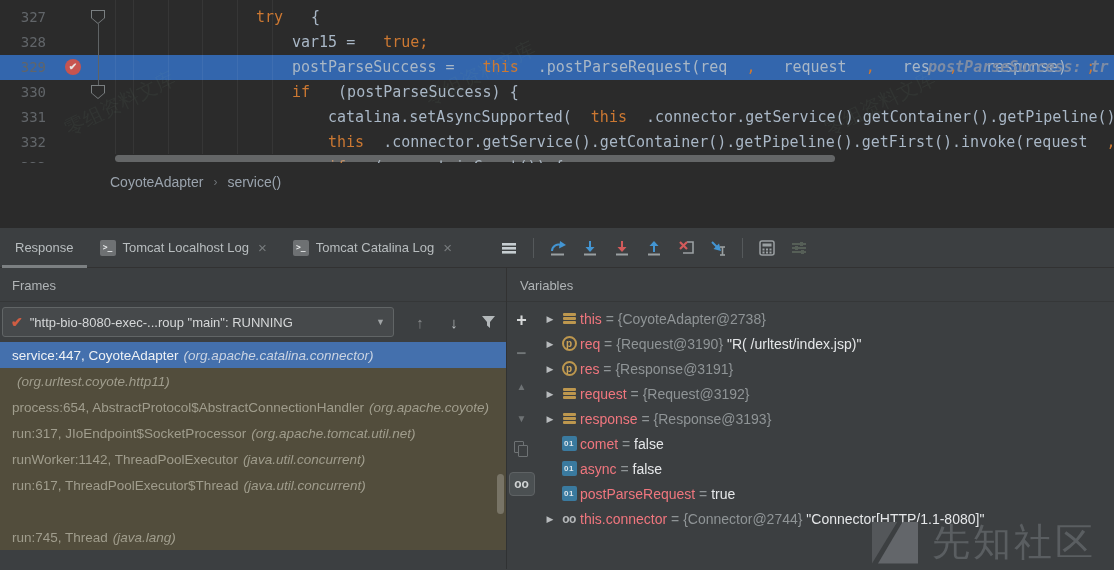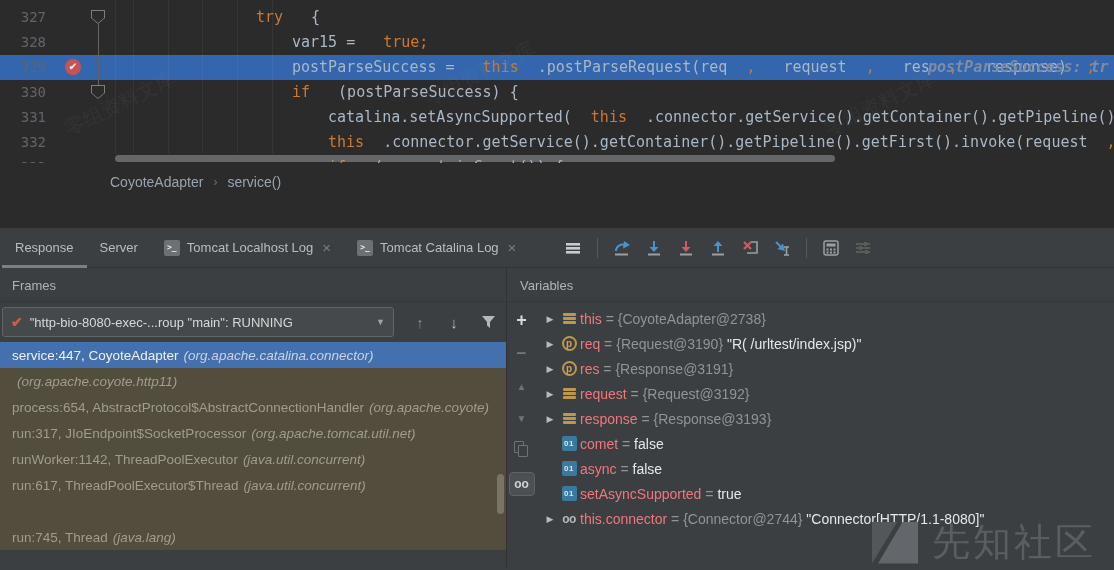--- a/index.html
+++ b/index.html
@@ -177,23 +177,20 @@
     </div>
   </div>
 
   <div class="toolwindow">
 
     <div class="tabs-row">
       <div class="tab active">
         <span>Response</span>
       </div>
       <div class="tab">
-        <span>Server</span>
-      </div>
-      <div class="tab">
         <span class="console-ic">&gt;_</span>
         <span>Tomcat Localhost Log</span>
         <span class="tab-close">×</span>
       </div>
       <div class="tab">
         <span class="console-ic">&gt;_</span>
         <span>Tomcat Catalina Log</span>
         <span class="tab-close">×</span>
       </div>
 
@@ -298,21 +295,21 @@
                 <polygon points="2,2 15,2 10,8 10,14 7,11.5 7,8" fill="#b3b8ba"></polygon>
               </svg>
           </span>
         </div>
 
         <div class="frow sel">
           <span class="fmain">service:447, CoyoteAdapter</span>
           <span class="fpkg">(org.apache.catalina.connector)</span>
         </div>
         <div class="frow">
-          <span class="fpkg">(org.apache.coyote.http11)</span>
+          <span class="fpkg">(org.urltest.coyote.http11)</span>
         </div>
         <div class="frow">
           <span class="fmain">process:654, AbstractProtocol$AbstractConnectionHandler</span>
           <span class="fpkg">(org.apache.coyote)</span>
         </div>
         <div class="frow">
           <span class="fmain">run:317, JIoEndpoint$SocketProcessor</span>
           <span class="fpkg">(org.apache.tomcat.util.net)</span>
         </div>
         <div class="frow">
@@ -395,21 +392,21 @@
         <div class="vrow">
           <span class="varrow hid">▶</span>
           <span class="vicon vicon-prim"><span class="pbox">01</span></span>
           <span class="vname">async</span>
             <span class="veq"> = </span>
             <span class="vstr">false</span>
         </div>
         <div class="vrow">
           <span class="varrow hid">▶</span>
           <span class="vicon vicon-prim"><span class="pbox">01</span></span>
-          <span class="vname">setAsyncSupported</span>
+          <span class="vname">postParseRequest</span>
             <span class="veq"> = </span>
             <span class="vstr">true</span>
         </div>
         <div class="vrow">
           <span class="varrow">▶</span>
           <span class="vicon vicon-watch">oo</span>
           <span class="vname">this.connector</span>
             <span class="veq"> = </span>
             <span class="vref">{Connector@2744}</span>
             <span class="vstr"> "Connector[HTTP/1.1-8080]"</span>

